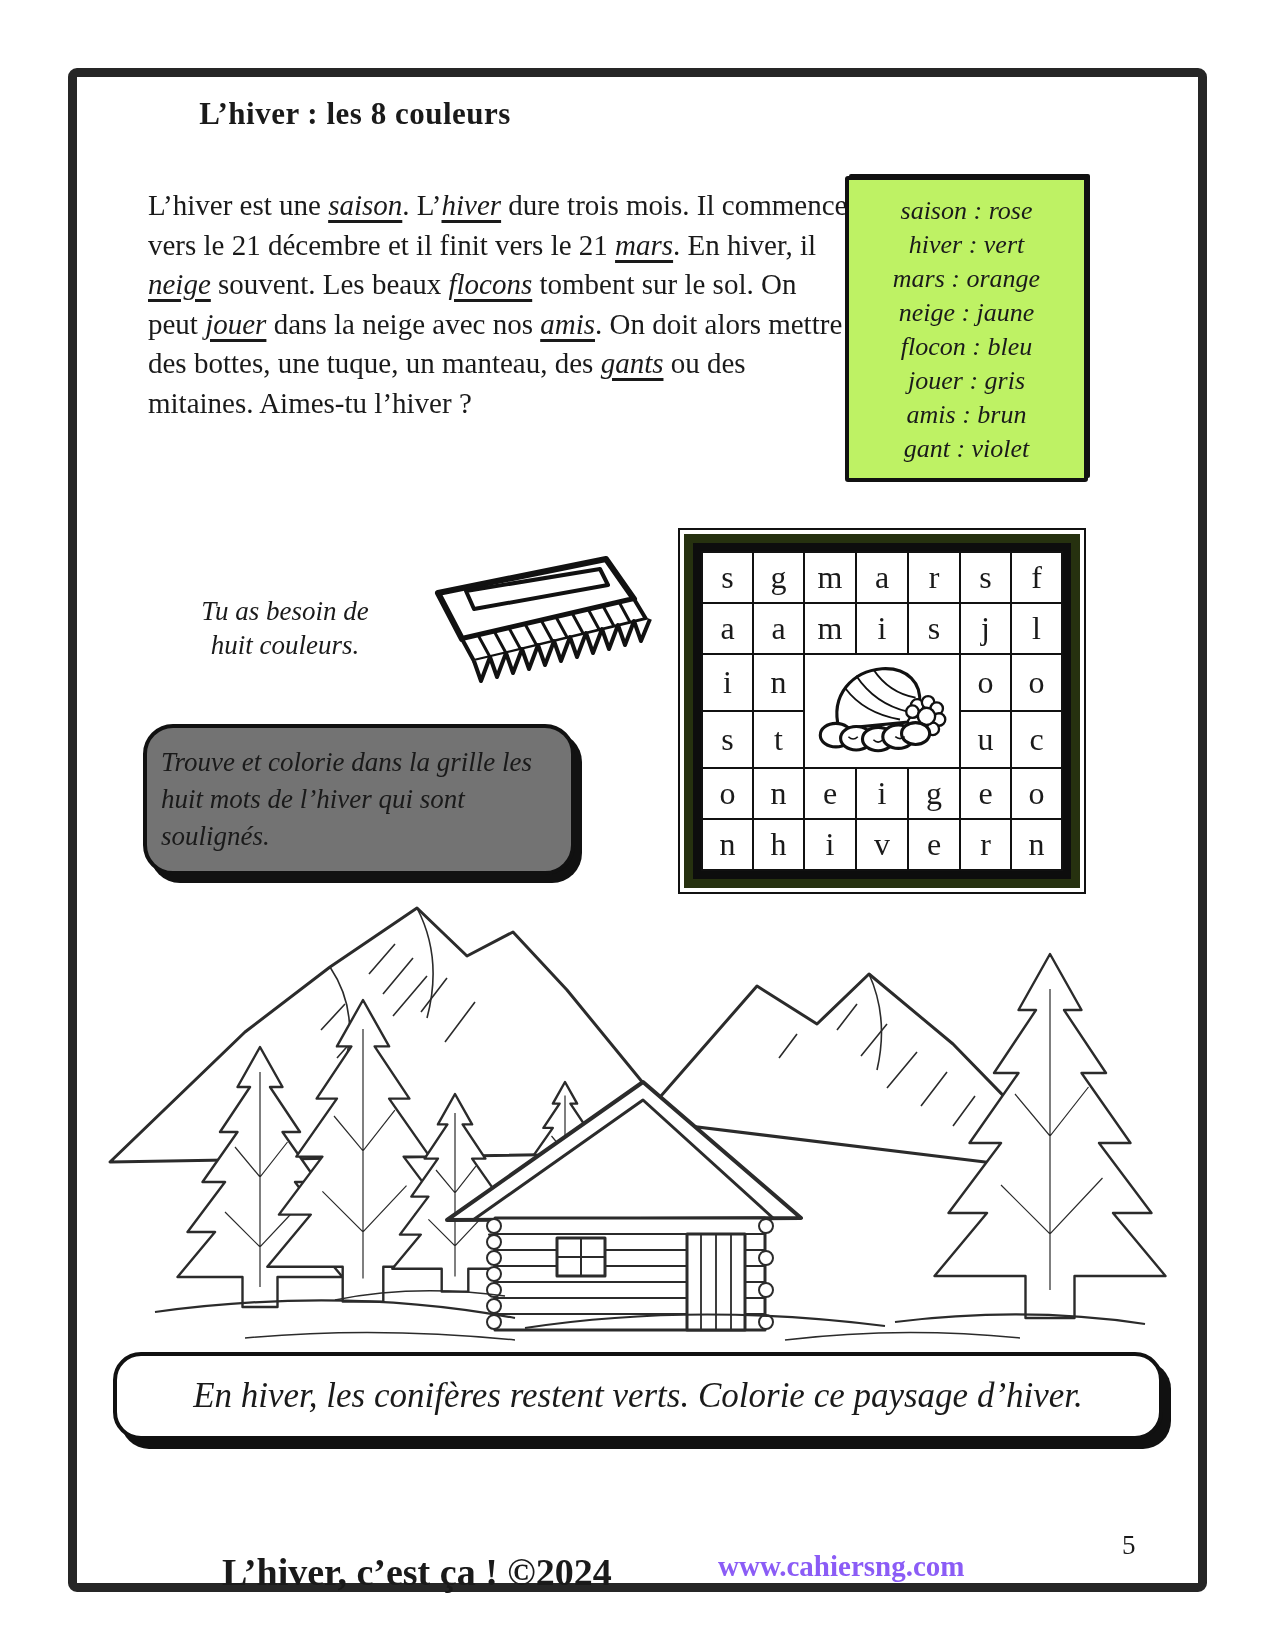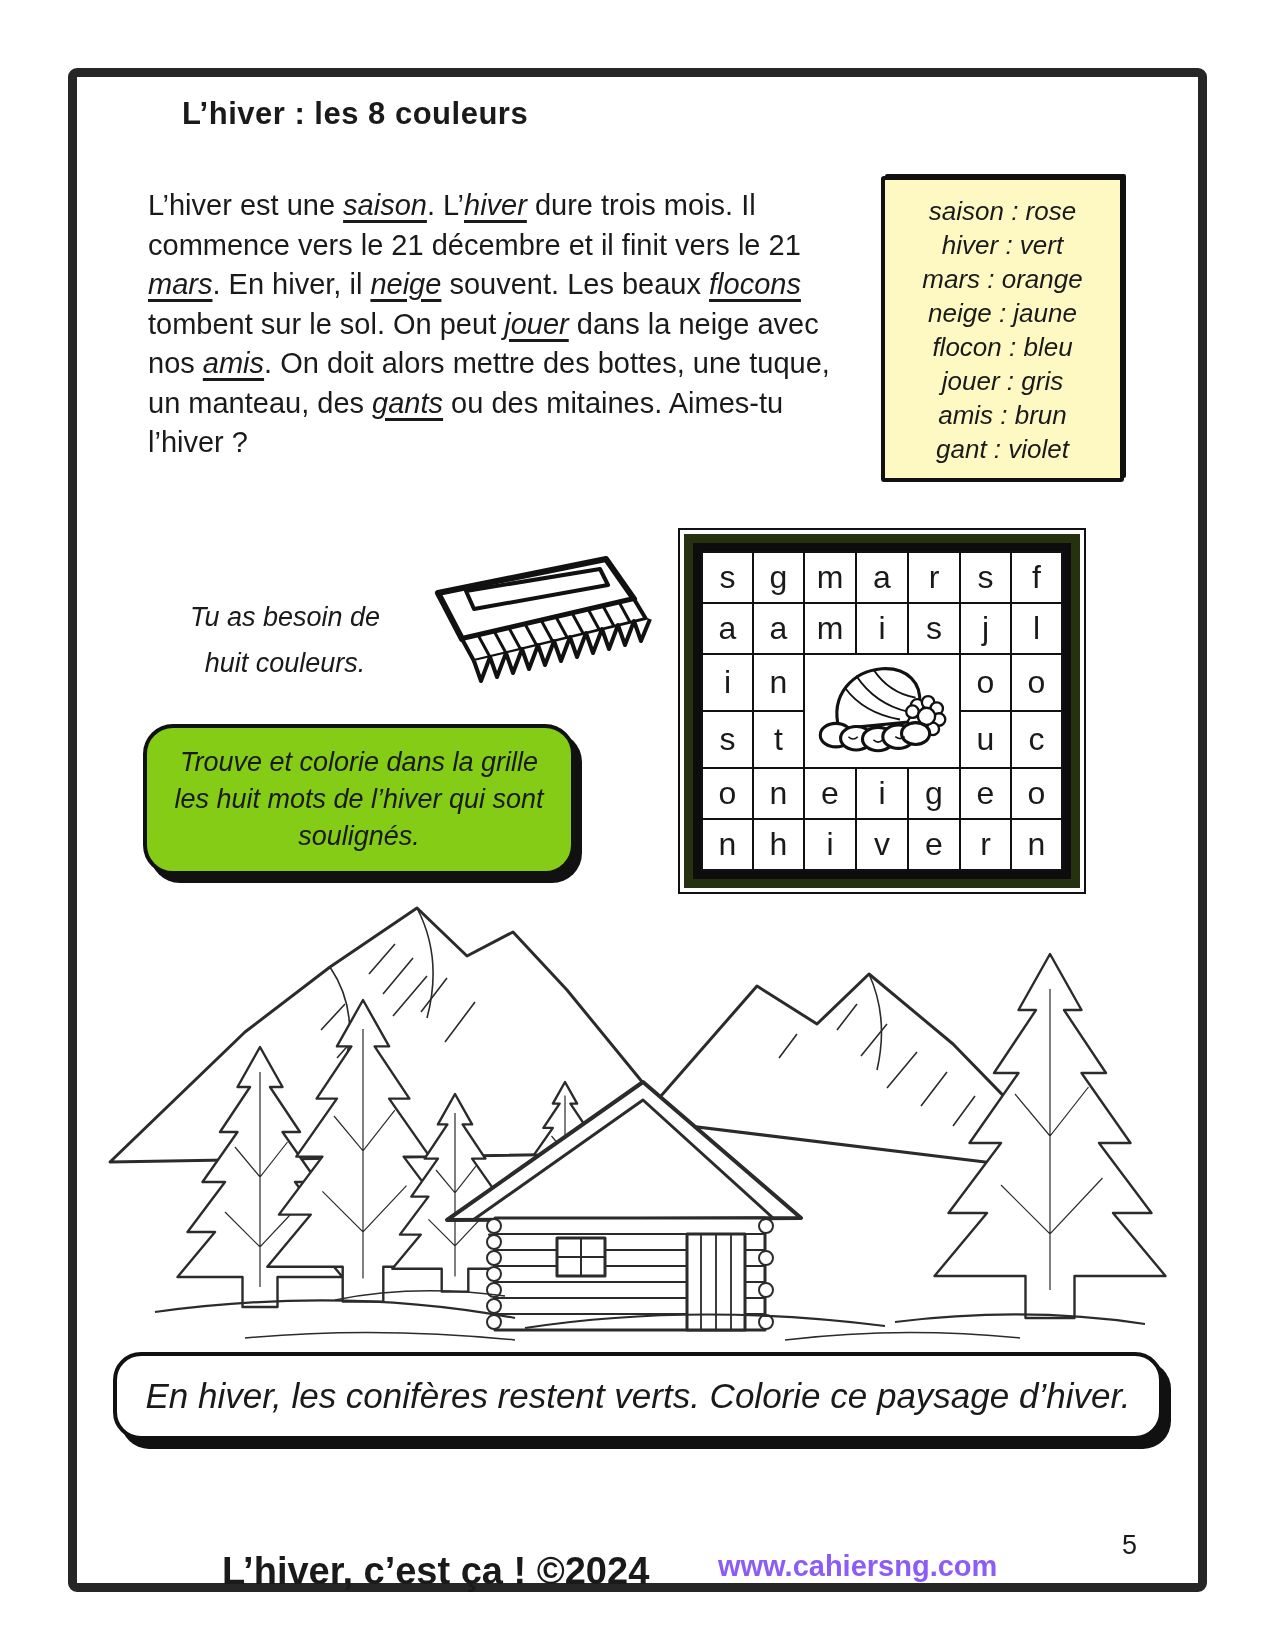--- a/index.html
+++ b/index.html
@@ -1,63 +1,62 @@
 <!DOCTYPE html>
 <html><head>
 <meta charset="utf-8">
 <style>
   html,body { margin:0; padding:0; background:#ffffff; }
   .page {
     position:relative; width:1275px; height:1650px; background:#fff;
-    font-family:Liberation Sans, sans-serif; color:#1a1a1a; overflow:hidden;
+    font-family:Liberation Serif, serif; color:#1a1a1a; overflow:hidden;
   }
   .frame {
     position:absolute; left:68px; top:68px; width:1139px; height:1524px;
     box-sizing:border-box; border:9px solid #262626; border-radius:9px;
   }
   .title {
     position:absolute; left:150px; top:96px; width:410px; text-align:center;
     font-size:31px; font-weight:bold; letter-spacing:.5px;
   }
   .name-row { position:absolute; left:652px; top:80px; font-size:30px; }
   .name-blank {
     display:inline-block; width:245px; height:34px;
     border-bottom:4px solid #111; margin-left:10px; vertical-align:bottom;
   }
   .para { position:absolute; left:148px; top:186px; width:705px; font-size:29px; line-height:39.5px; }
   .para .u { font-style:italic; text-decoration:underline; text-decoration-thickness:2.5px; text-underline-offset:5px; }
   .legend {
     position:absolute; left:845px; top:176px; width:243px; box-sizing:border-box;
-    border:4px solid #111; border-radius:3px; background:#fef9c3;
+    border:4px solid #111; border-radius:3px; background:#bef264;
     padding:14px 4px 12px 4px; text-align:center; font-style:italic;
     font-size:26px; line-height:34px;
     box-shadow:3px -3px 0 -1px #111;
-    margin-left:36px;
   }
   .need {
     position:absolute; left:150px; top:594px; width:270px; text-align:center;
-    font-style:italic; font-size:27px; line-height:46px; white-space:pre-line;
+    font-style:italic; font-size:27px; line-height:34px; white-space:pre-line;
   }
   .pencilbox { position:absolute; left:408px; top:543px; }
   .gridbox {
     position:absolute; left:678px; top:528px; border:2px solid #111;
     background:#fff; padding:4px;
   }
   .gridband { border:9px solid #26310f; }
   .gridinner { border:8px solid #0d0d0d; }
   table.ws-grid { border-collapse:collapse; }
   table.ws-grid td {
     width:51px; height:51px; box-sizing:border-box; border:2px solid #111;
     text-align:center; vertical-align:middle; font-size:32px; background:#fff; padding:0;
   }
   table.ws-grid td.hat-cell { padding:2px; }
   .instr {
     position:absolute; left:143px; top:724px; width:432px; box-sizing:border-box;
-    border:4px solid #111; border-radius:30px; background:#84cc16;
-    padding:16px 14px; text-align:center; font-style:italic; font-size:27px;
+    border:4px solid #111; border-radius:30px; background:#737373;
+    padding:16px 14px; text-align:left; font-style:italic; font-size:27px;
     line-height:37px; box-shadow:7px 8px 0 #111;
   }
   .scene { position:absolute; left:95px; top:882px; }
   .bottom-note {
     position:absolute; left:113px; top:1352px; width:1050px; box-sizing:border-box;
     border:4px solid #111; border-radius:28px; background:#fff;
     padding:20px 14px; text-align:center; font-style:italic; font-size:35px;
     box-shadow:8px 9px 0 #111;
   }
   .footer-left { position:absolute; left:222px; top:1550px; font-size:38px; font-weight:bold; }

